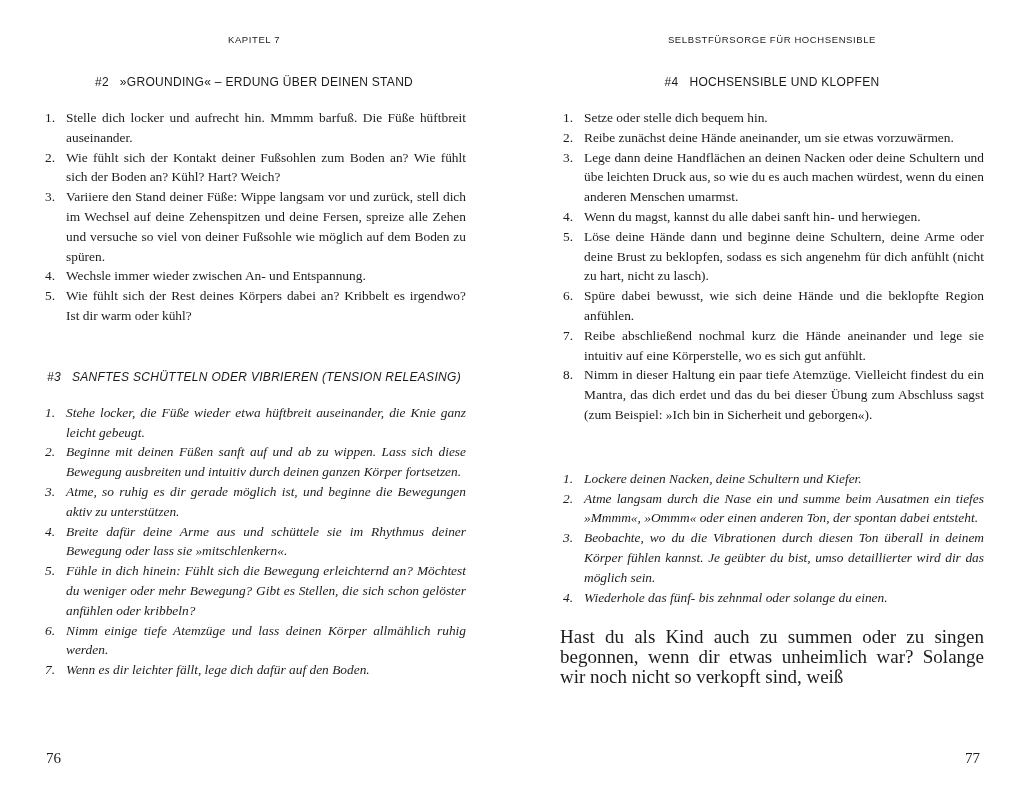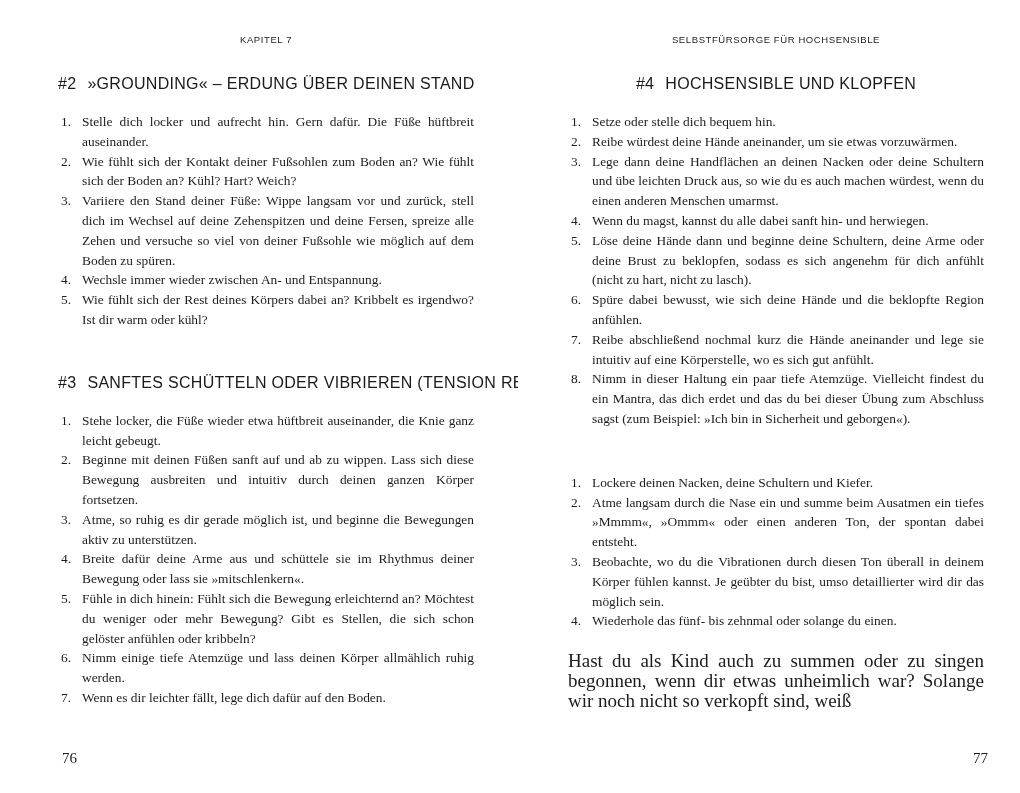--- a/index.html
+++ b/index.html
@@ -16,36 +16,36 @@
     display: flex;
     width: 1020px;
     height: 793px;
   }
   .page {
     position: relative;
     width: 510px;
     height: 793px;
     overflow: hidden;
   }
-  .page-left  { padding: 34px 44px 16px 42px; margin-left: 16px; }
+  .page-left  { padding: 34px 44px 16px 42px; }
   .page-right { padding: 34px 36px 16px 50px; }
 
   .running-head {
     font-family: "Liberation Sans", sans-serif;
     font-size: 9.5px;
     letter-spacing: 0.6px;
     text-align: center;
     color: #222;
     margin-bottom: 30px;
   }
   .section { margin-top: 0; }
-  .section + .section { margin-top: 44px; }
+  .section + .section { margin-top: 44px; font-style: italic; }
   .section-heading {
     font-family: "Liberation Sans", sans-serif;
-    font-size: 16px;
+    font-size: 12px;
     letter-spacing: 0.3px;
     text-align: center;
     color: #1a1a1a;
     margin-bottom: 19px;
     white-space: nowrap;
   }
   .section-heading .h-num { margin-right: 11px; }
 
   .steps { margin: 0; padding: 0; }
   .step {
@@ -69,36 +69,36 @@
     line-height: 19.8px;
     text-align: justify;
   }
   .page-number {
     position: absolute;
     bottom: 26px;
     font-size: 15px;
     color: #1c1c1c;
   }
   .page-number-left  { left: 46px; }
-  .page-number-right { right: 32px; }
+  .page-number-right { right: 40px; }
 </style>
 </head>
 <body>
 
 <div class="spread">
 
   <section class="page page-left">
     <div class="running-head">KAPITEL 7</div>
     <div class="sections">
         <div class="section">
           <div class="section-heading"><span class="h-num">#2</span><span>»GROUNDING« – ERDUNG ÜBER DEINEN STAND</span></div>
           <div class="steps">
             <div class="step">
               <span class="step-num">1.</span>
-              <span class="step-text" lang="de">Stelle dich locker und aufrecht hin. Gern dafür. Die Füße hüftbreit auseinander.</span>
+              <span class="step-text" lang="de">Stelle dich locker und aufrecht hin. Mmmm barfuß. Die Füße hüftbreit auseinander.</span>
             </div>
             <div class="step">
               <span class="step-num">2.</span>
               <span class="step-text" lang="de">Wie fühlt sich der Kontakt deiner Fußsohlen zum Boden an? Wie fühlt sich der Boden an? Kühl? Hart? Weich?</span>
             </div>
             <div class="step">
               <span class="step-num">3.</span>
               <span class="step-text" lang="de">Variiere den Stand deiner Füße: Wippe langsam vor und zurück, stell dich im Wechsel auf deine Zehenspitzen und deine Fersen, spreize alle Zehen und versuche so viel von deiner Fußsohle wie möglich auf dem Boden zu spüren.</span>
             </div>
             <div class="step">
@@ -153,21 +153,21 @@
     <div class="sections">
         <div class="section">
           <div class="section-heading"><span class="h-num">#4</span><span>HOCHSENSIBLE UND KLOPFEN</span></div>
           <div class="steps">
             <div class="step">
               <span class="step-num">1.</span>
               <span class="step-text" lang="de">Setze oder stelle dich bequem hin.</span>
             </div>
             <div class="step">
               <span class="step-num">2.</span>
-              <span class="step-text" lang="de">Reibe würdest deine Hände aneinander, um sie etwas vorzuwärmen.</span>
+              <span class="step-text" lang="de">Reibe zunächst deine Hände aneinander, um sie etwas vorzuwärmen.</span>
             </div>
             <div class="step">
               <span class="step-num">3.</span>
               <span class="step-text" lang="de">Lege dann deine Handflächen an deinen Nacken oder deine Schultern und übe leichten Druck aus, so wie du es auch machen würdest, wenn du einen anderen Menschen umarmst.</span>
             </div>
             <div class="step">
               <span class="step-num">4.</span>
               <span class="step-text" lang="de">Wenn du magst, kannst du alle dabei sanft hin- und herwiegen.</span>
             </div>
             <div class="step">

